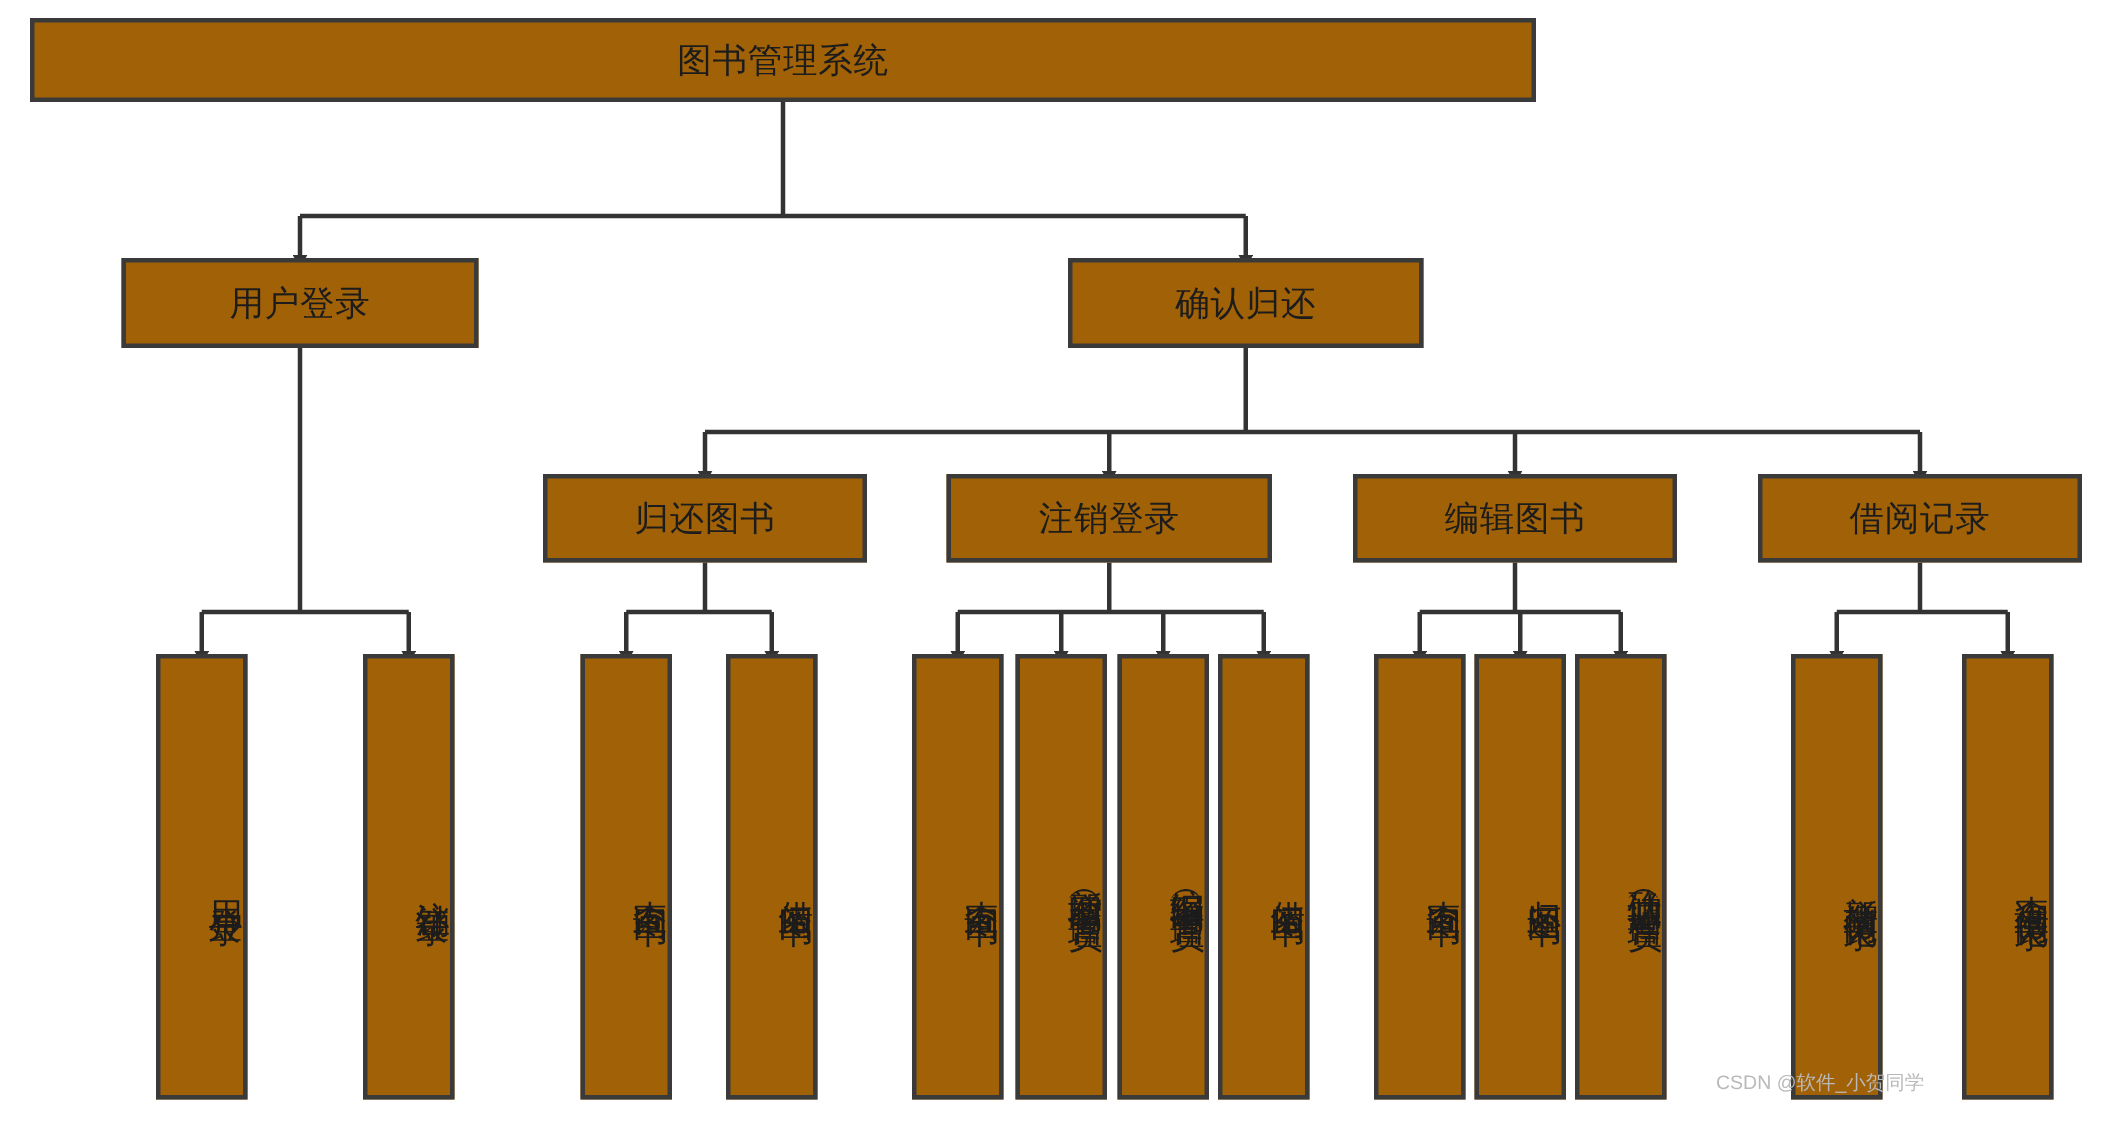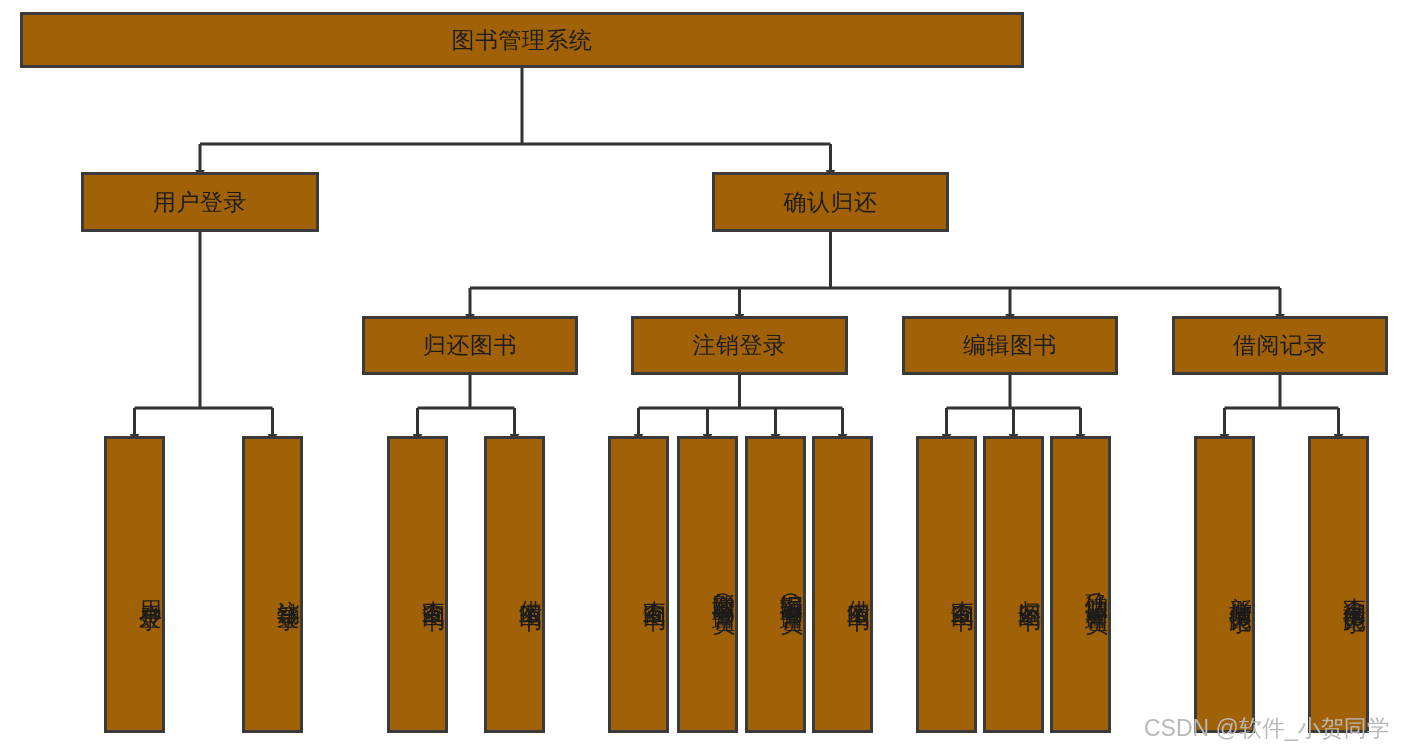--- a/index.html
+++ b/index.html
@@ -55,21 +55,21 @@
     white-space: nowrap;
   }
   .node-box.vertical .node-label {
     writing-mode: vertical-rl;
     text-orientation: upright;
   }
   #watermark {
     position: absolute;
     left: 1144px;
     top: 713px;
-    font-size: 23px;
+    font-size: 13px;
     color: #b9b9b9;
     white-space: nowrap;
     user-select: none;
     text-align: right;
   }
 </style>
 </head>
 <body>
 
 <div id="diagram-root">

